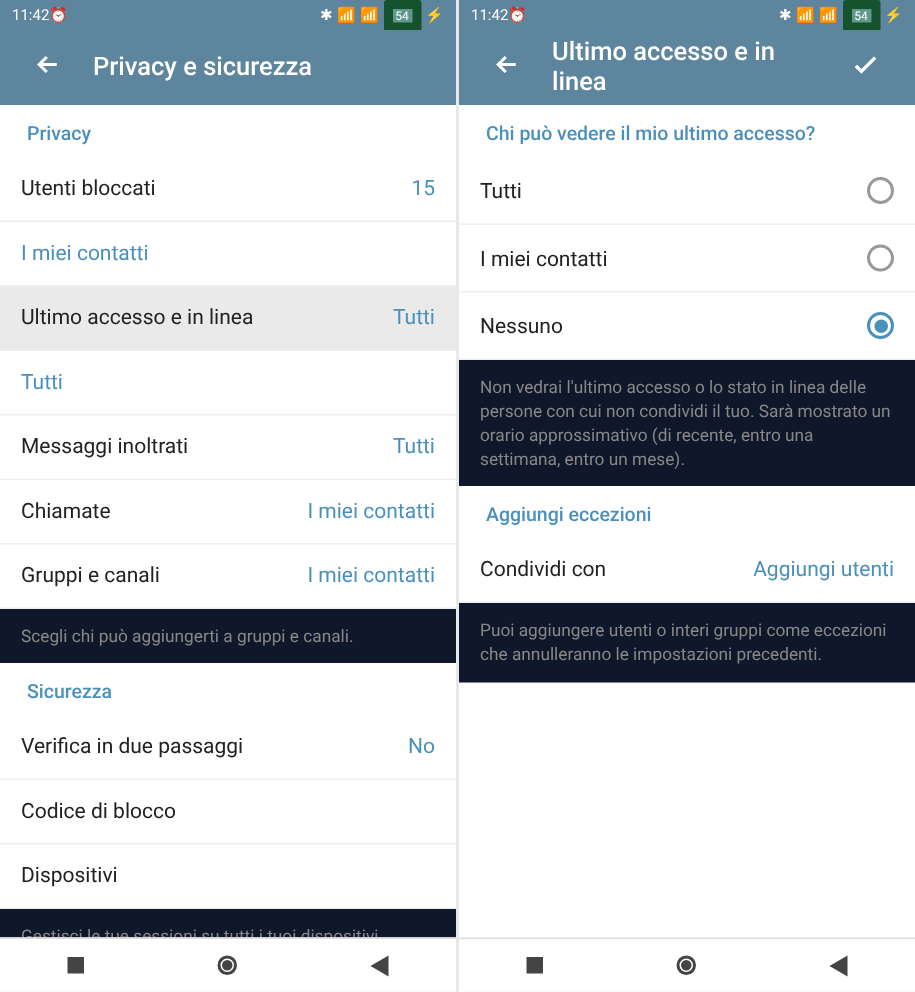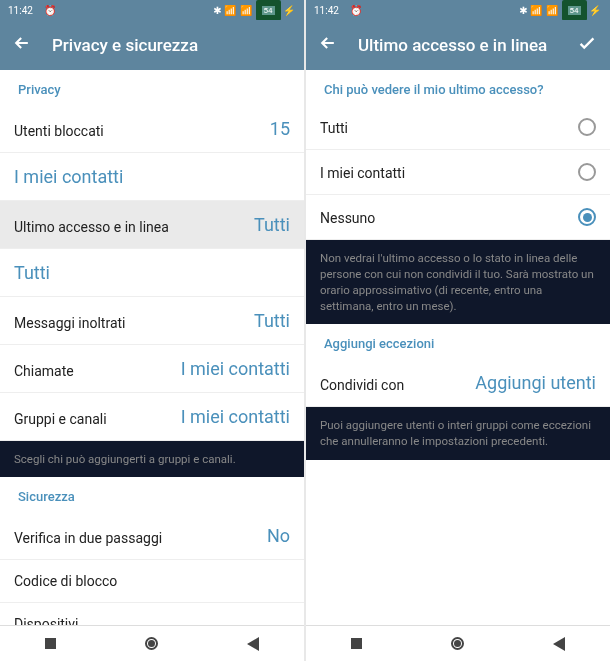--- a/index.html
+++ b/index.html
@@ -1,29 +1,29 @@
 <!DOCTYPE html>
 <html><head>
 <meta charset="utf-8">
 <style>
 * { margin: 0; padding: 0; box-sizing: border-box; font-family: -apple-system, Roboto, Arial, sans-serif; }
 body { background: #e8e8e8; width: 610px; height: 661px; overflow: hidden; }
 .container { display: flex; width: 610px; height: 661px; gap: 2px; }
 .screen { flex: 1; background: #fff; display: flex; flex-direction: column; position: relative; }
 .status-bar { background: #5e859e; height: 20px; display: flex; justify-content: space-between; align-items: center; padding: 0 8px; color: #fff; font-size: 10px; }
-.status-left { display: flex; align-items: center; gap: 11px; }
+.status-left { display: flex; align-items: center; gap: 0; }
 .status-right { display: flex; align-items: center; gap: 3px; }
-.header { background: #5e859e; height: 50px; display: flex; align-items: center; padding: 0 12px; color: #fff; gap: 20px; }
+.header { background: #5e859e; height: 50px; display: flex; align-items: center; padding: 0 22px; color: #fff; gap: 20px; }
 .header-title { font-size: 17px; font-weight: 500; flex: 1; }
 .content { flex: 1; overflow: hidden; background: #fff; }
 .section-header { color: #4a90bb; font-size: 13px; font-weight: 500; padding: 12px 14px 8px 18px; }
 .row { display: flex; justify-content: space-between; align-items: flex-end; padding: 13px 14px; border-bottom: 1px solid #eee; font-size: 14px; color: #222; }
 .row.highlighted { background: #eaeaea; }
 .row-label { color: #222; }
-.row-value { color: #4a90bb; font-size: 18px; }
+.row-value { color: #4a90bb; font-size: 14px; }
 .footer-text { background: #0f172a; color: #888; font-size: 11.5px; padding: 10px 14px; line-height: 1.4; }
 .radio { width: 18px; height: 18px; border: 2px solid #999; border-radius: 50%; display: flex; align-items: center; justify-content: center; }
 .radio.selected { border-color: #4a90bb; }
 .radio.selected::after { content: ""; width: 9px; height: 9px; background: #4a90bb; border-radius: 50%; }
 .nav-bar { height: 36px; background: #fff; display: flex; justify-content: space-around; align-items: center; border-top: 1px solid #ddd; }
 .nav-btn { width: 20px; height: 20px; display: flex; align-items: center; justify-content: center; color: #444; }
 .nav-square { width: 11px; height: 11px; background: #444; }
 .nav-circle { width: 13px; height: 13px; border: 2px solid #444; border-radius: 50%; display:flex; align-items:center; justify-content:center;}
 .nav-circle::after{content:""; width:7px; height:7px; background:#444; border-radius:50%;}
 .nav-tri { width: 0; height: 0; border-top: 7px solid transparent; border-bottom: 7px solid transparent; border-right: 12px solid #444; }

